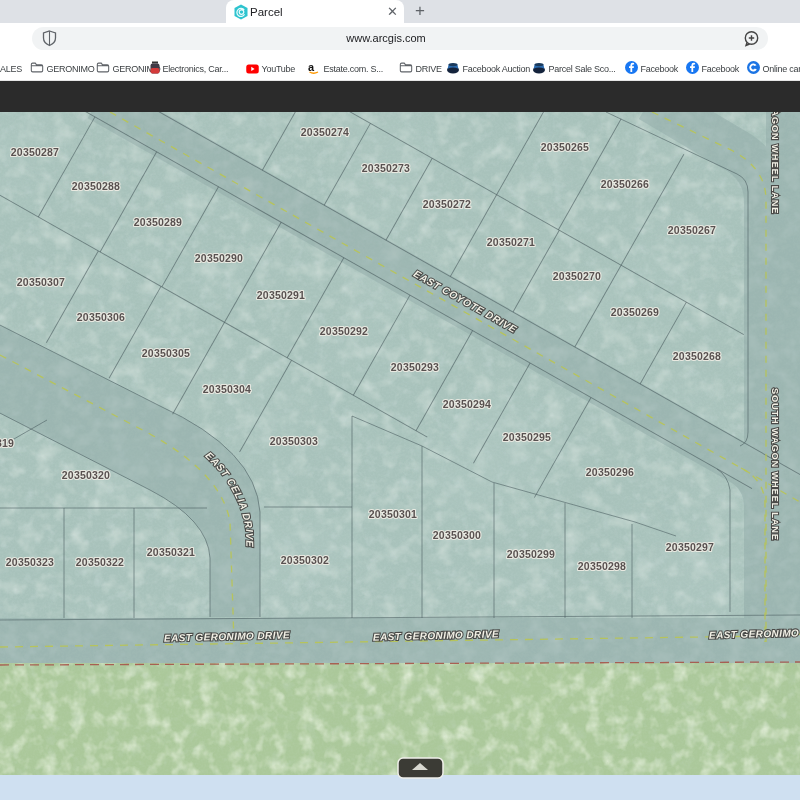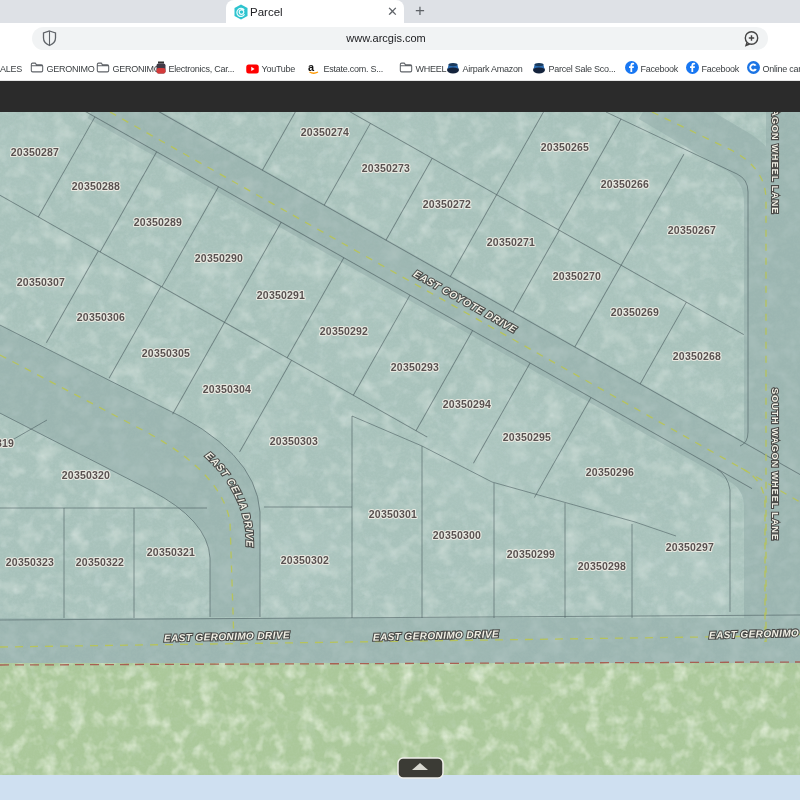--- a/index.html
+++ b/index.html
@@ -58,21 +58,21 @@
         <path d="M1.5 3.5 q0-1.5 1.5-1.5 h3 l1.5 2 h5.5 q1.5 0 1.5 1.5 v5 q0 1.5 -1.5 1.5 h-10 q-1.5 0 -1.5-1.5 Z M1.5 5 h13" fill="none" stroke="#5f6368" stroke-width="1.2"></path>
       </svg>
       <span class="bt">GERONIMO</span>
     </span>
     <span class="bi" style="left:96px">
       <svg width="14" height="13" viewBox="0 0 16 14">
         <path d="M1.5 3.5 q0-1.5 1.5-1.5 h3 l1.5 2 h5.5 q1.5 0 1.5 1.5 v5 q0 1.5 -1.5 1.5 h-10 q-1.5 0 -1.5-1.5 Z M1.5 5 h13" fill="none" stroke="#5f6368" stroke-width="1.2"></path>
       </svg>
       <span class="bt">GERONIMO</span>
     </span>
-    <span class="bi" style="left:156px">
+    <span class="bi" style="left:150px">
       <svg width="10" height="13" viewBox="0 0 10 13">
         <rect x="2" y="0.5" width="6" height="2" fill="#333"></rect>
         <rect x="0.5" y="2.5" width="9" height="10" rx="2" fill="#403a46"></rect>
         <rect x="0.5" y="7" width="9" height="5.5" rx="2" fill="#d43a3a"></rect>
       </svg>
       <span class="bt">Electronics, Car...</span>
     </span>
     <span class="bi" style="left:246px">
       <svg width="13" height="10" viewBox="0 0 15 12">
         <rect width="15" height="11" y="0.5" rx="3" fill="#f00"></rect>
@@ -84,29 +84,29 @@
       <svg width="13" height="13" viewBox="0 0 13 13">
         <text x="0" y="10" font-family="Liberation Sans" font-size="11" font-weight="bold" fill="#111">a</text>
         <path d="M1.5 11 q4 2.5 8.5 0" stroke="#f90" stroke-width="1.3" fill="none"></path>
       </svg>
       <span class="bt">Estate.com. S...</span>
     </span>
     <span class="bi" style="left:399px">
       <svg width="14" height="13" viewBox="0 0 16 14">
         <path d="M1.5 3.5 q0-1.5 1.5-1.5 h3 l1.5 2 h5.5 q1.5 0 1.5 1.5 v5 q0 1.5 -1.5 1.5 h-10 q-1.5 0 -1.5-1.5 Z M1.5 5 h13" fill="none" stroke="#5f6368" stroke-width="1.2"></path>
       </svg>
-      <span class="bt">WHEEL</span>
+      <span class="bt">DRIVE</span>
     </span>
     <span class="bi" style="left:446px">
       <svg width="14" height="12" viewBox="0 0 14 12">
         <ellipse cx="7" cy="8" rx="6" ry="3.4" fill="#14233c"></ellipse>
         <path d="M1.6 6.8 q5.4-2.6 10.8 0 l-1-4.2 q-4.4-2.4-8.8 0 Z" fill="#2b6cb0"></path>
         <ellipse cx="7" cy="2.6" rx="4.5" ry="1.7" fill="#1a3a5c"></ellipse>
       </svg>
-      <span class="bt">Airpark Amazon</span>
+      <span class="bt">Facebook Auction</span>
     </span>
     <span class="bi" style="left:532px">
       <svg width="14" height="12" viewBox="0 0 14 12">
         <ellipse cx="7" cy="8" rx="6" ry="3.4" fill="#14233c"></ellipse>
         <path d="M1.6 6.8 q5.4-2.6 10.8 0 l-1-4.2 q-4.4-2.4-8.8 0 Z" fill="#2b6cb0"></path>
         <ellipse cx="7" cy="2.6" rx="4.5" ry="1.7" fill="#1a3a5c"></ellipse>
       </svg>
       <span class="bt">Parcel Sale Sco...</span>
     </span>
     <span class="bi" style="left:625px">

